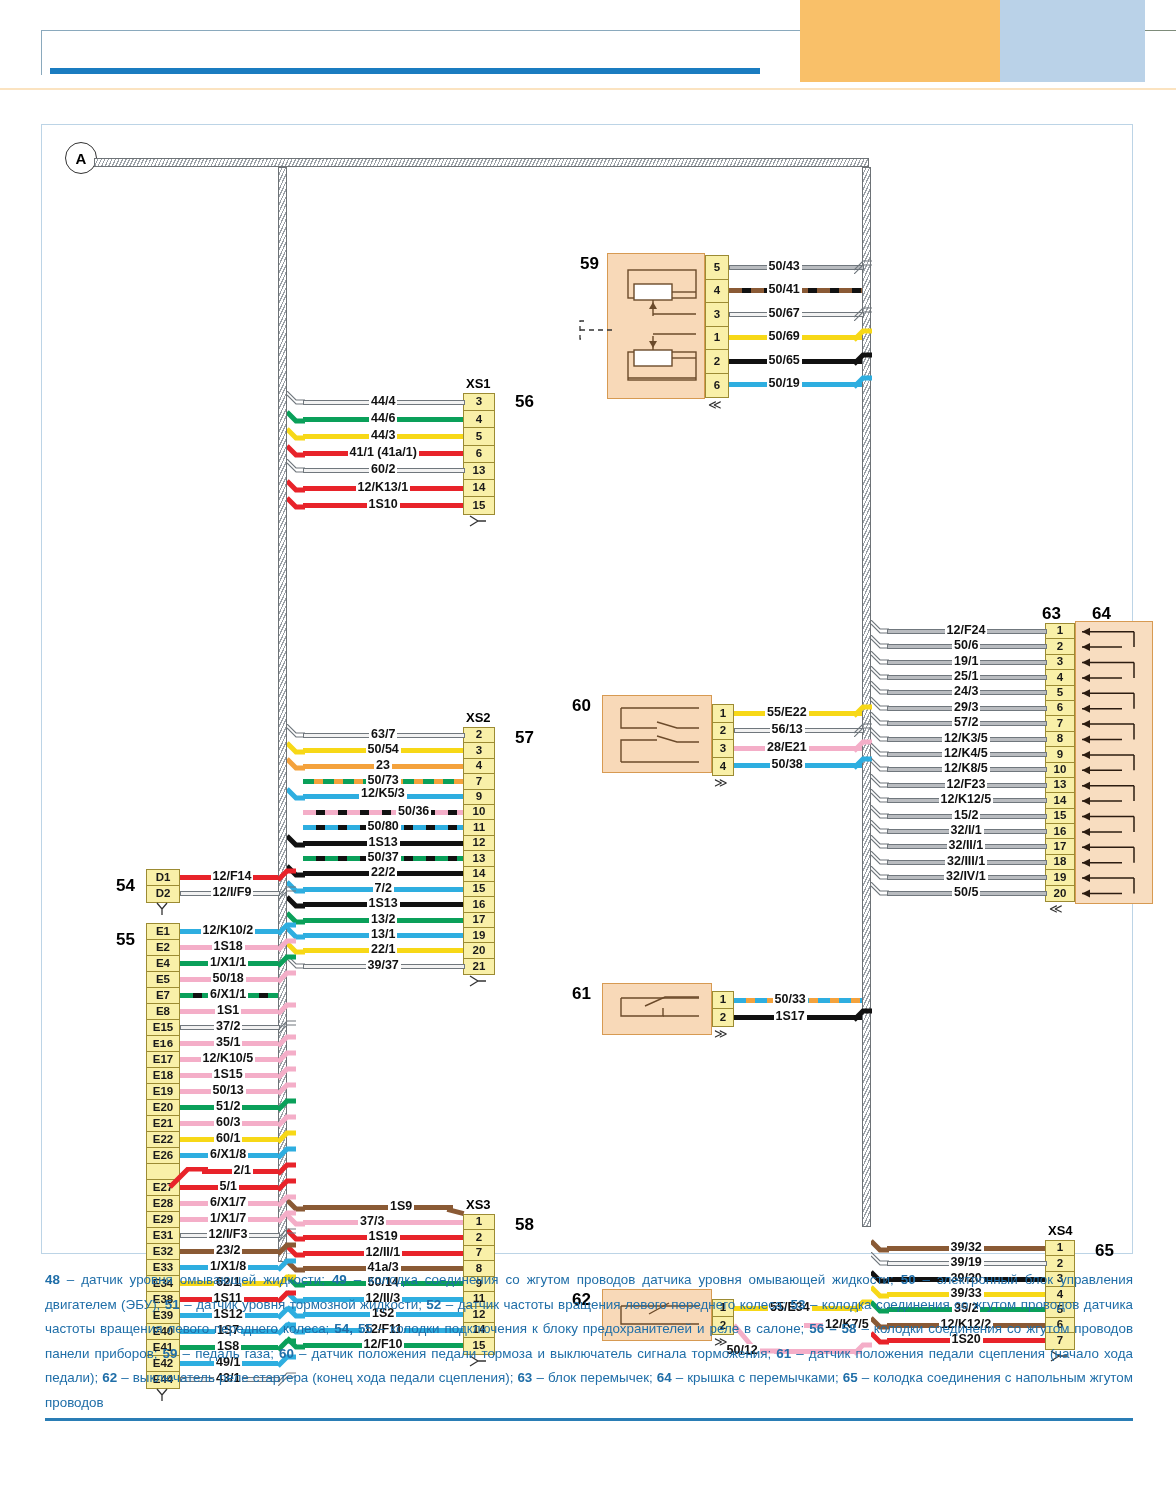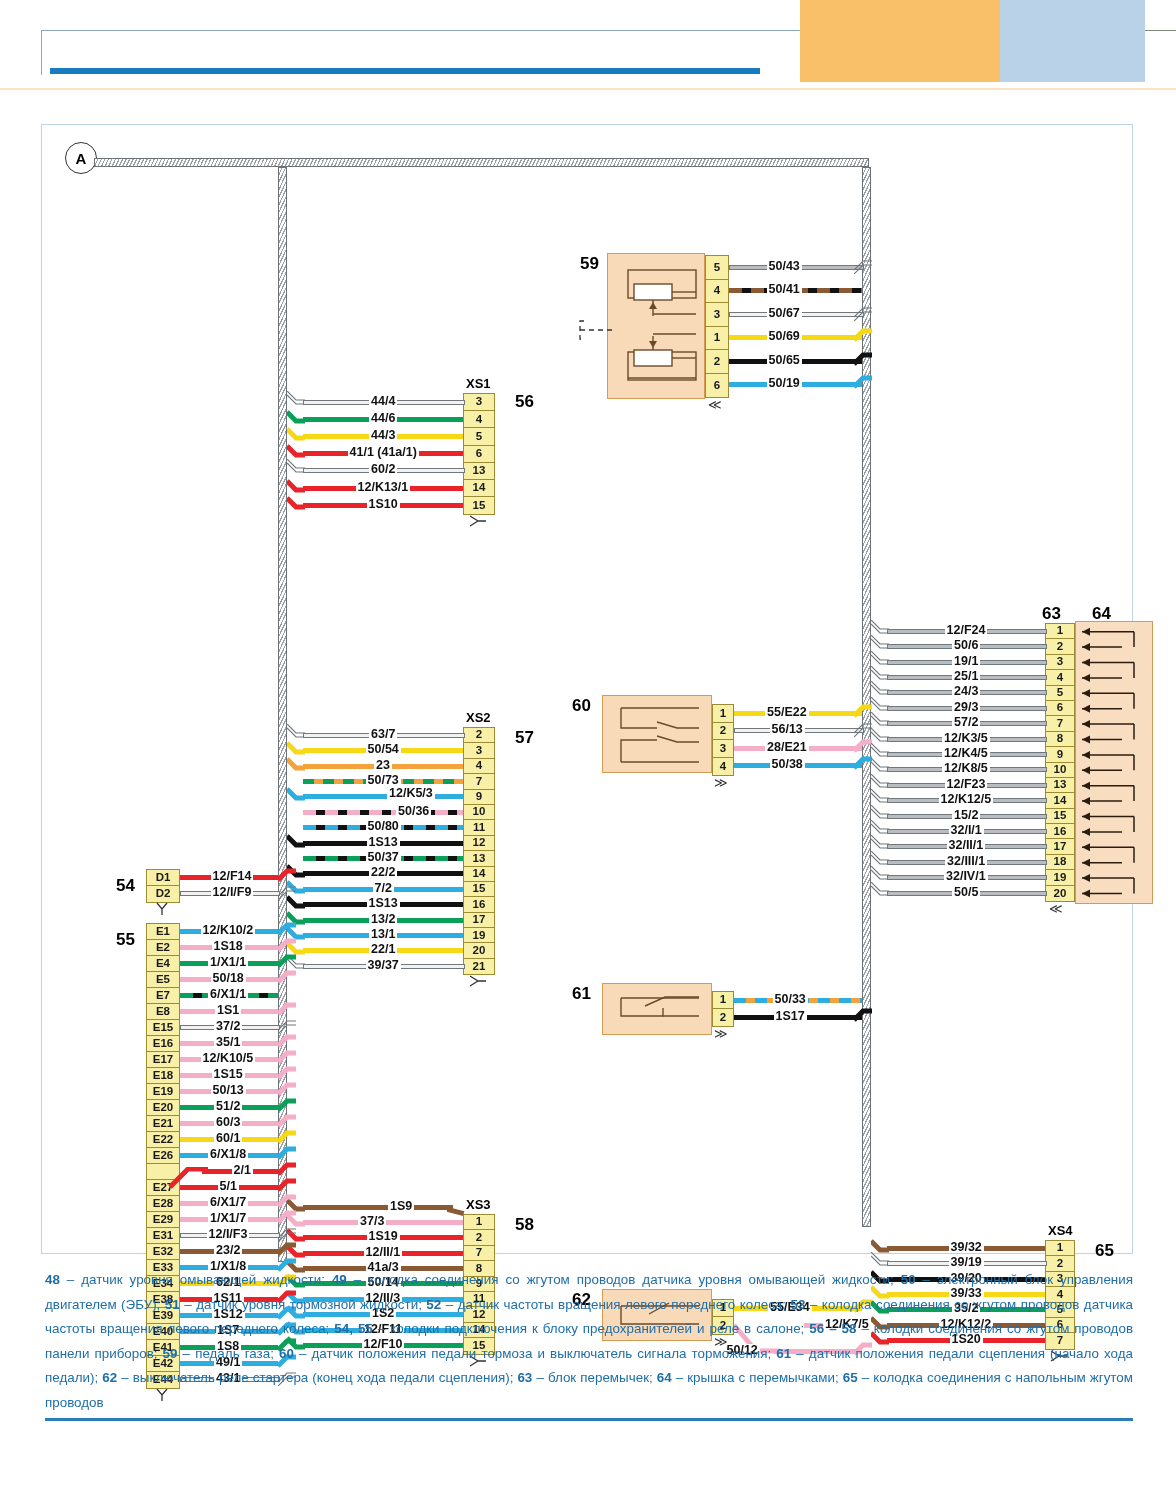--- a/index.html
+++ b/index.html
@@ -189,21 +189,21 @@
         </svg>
       </div>
       <div class="w" style="left: 261px; top: 653.9px; width: 160px; height: 5px; background: repeating-linear-gradient(90deg, rgb(10, 160, 90) 0px, rgb(10, 160, 90) 11px, rgb(244, 162, 60) 11px, rgb(244, 162, 60) 20px);"></div>
       <div class="wlabel" style="left: 323.5px; top: 648.9px;">50/73</div>
       <div class="kink" style="left: 245px; top: 660.3px;">
         <svg width="18" height="18">
           <path d="M0,4 L9,13 L18,13" fill="none" stroke="#2eaee0" stroke-width="5"></path>
         </svg>
       </div>
       <div class="w" style="left: 261px; top: 669.3px; width: 160px; height: 5px; background: rgb(46, 174, 224);"></div>
-      <div class="wlabel" style="left: 317px; top: 662px; margin-left: 28px;">12/K5/3</div>
+      <div class="wlabel" style="left: 317px; top: 662px;">12/K5/3</div>
       <div class="kink" style="left: 245px; top: 675.7px;">
         <svg width="18" height="18">
           <path d="M0,4 L9,13 L18,13" fill="none" stroke="pink-black" stroke-width="5"></path>
         </svg>
       </div>
       <div class="w" style="left: 261px; top: 684.7px; width: 160px; height: 5px; background: repeating-linear-gradient(90deg, rgb(244, 174, 200) 0px, rgb(244, 174, 200) 13px, rgb(17, 17, 17) 13px, rgb(17, 17, 17) 22px);"></div>
       <div class="wlabel" style="left: 334px; top: 679.7px; margin-left: 20px;">50/36</div>
       <div class="kink" style="left: 245px; top: 691.1px;">
         <svg width="18" height="18">
           <path d="M0,4 L9,13 L18,13" fill="none" stroke="blue-black" stroke-width="5"></path>
@@ -390,21 +390,21 @@
         </svg></div>
       <div style="position: absolute; left: 74px; top: 806px; font-size: 17px; font-weight: bold; color: rgb(0, 0, 0); white-space: nowrap; line-height: 1;">55</div>
       <div class="pinstack" style="left: 104px; top: 798px; width: 34px;">
         <div class="pin" style="height: 16px;">E1</div>
         <div class="pin" style="height: 16px;">E2</div>
         <div class="pin" style="height: 16px;">E4</div>
         <div class="pin" style="height: 16px;">E5</div>
         <div class="pin" style="height: 16px;">E7</div>
         <div class="pin" style="height: 16px;">E8</div>
         <div class="pin" style="height: 16px;">E15</div>
-        <div class="pin" style="height: 16px;">E16</div>
+        <div class="pin" style="height: 16px; font-family: Liberation Mono, monospace;">E16</div>
         <div class="pin" style="height: 16px;">E17</div>
         <div class="pin" style="height: 16px;">E18</div>
         <div class="pin" style="height: 16px;">E19</div>
         <div class="pin" style="height: 16px;">E20</div>
         <div class="pin" style="height: 16px;">E21</div>
         <div class="pin" style="height: 16px;">E22</div>
         <div class="pin" style="height: 16px;">E26</div>
         <div class="pin" style="height: 16px;"></div>
         <div class="pin" style="height: 16px;">E27</div>
         <div class="pin" style="height: 16px;">E28</div>

